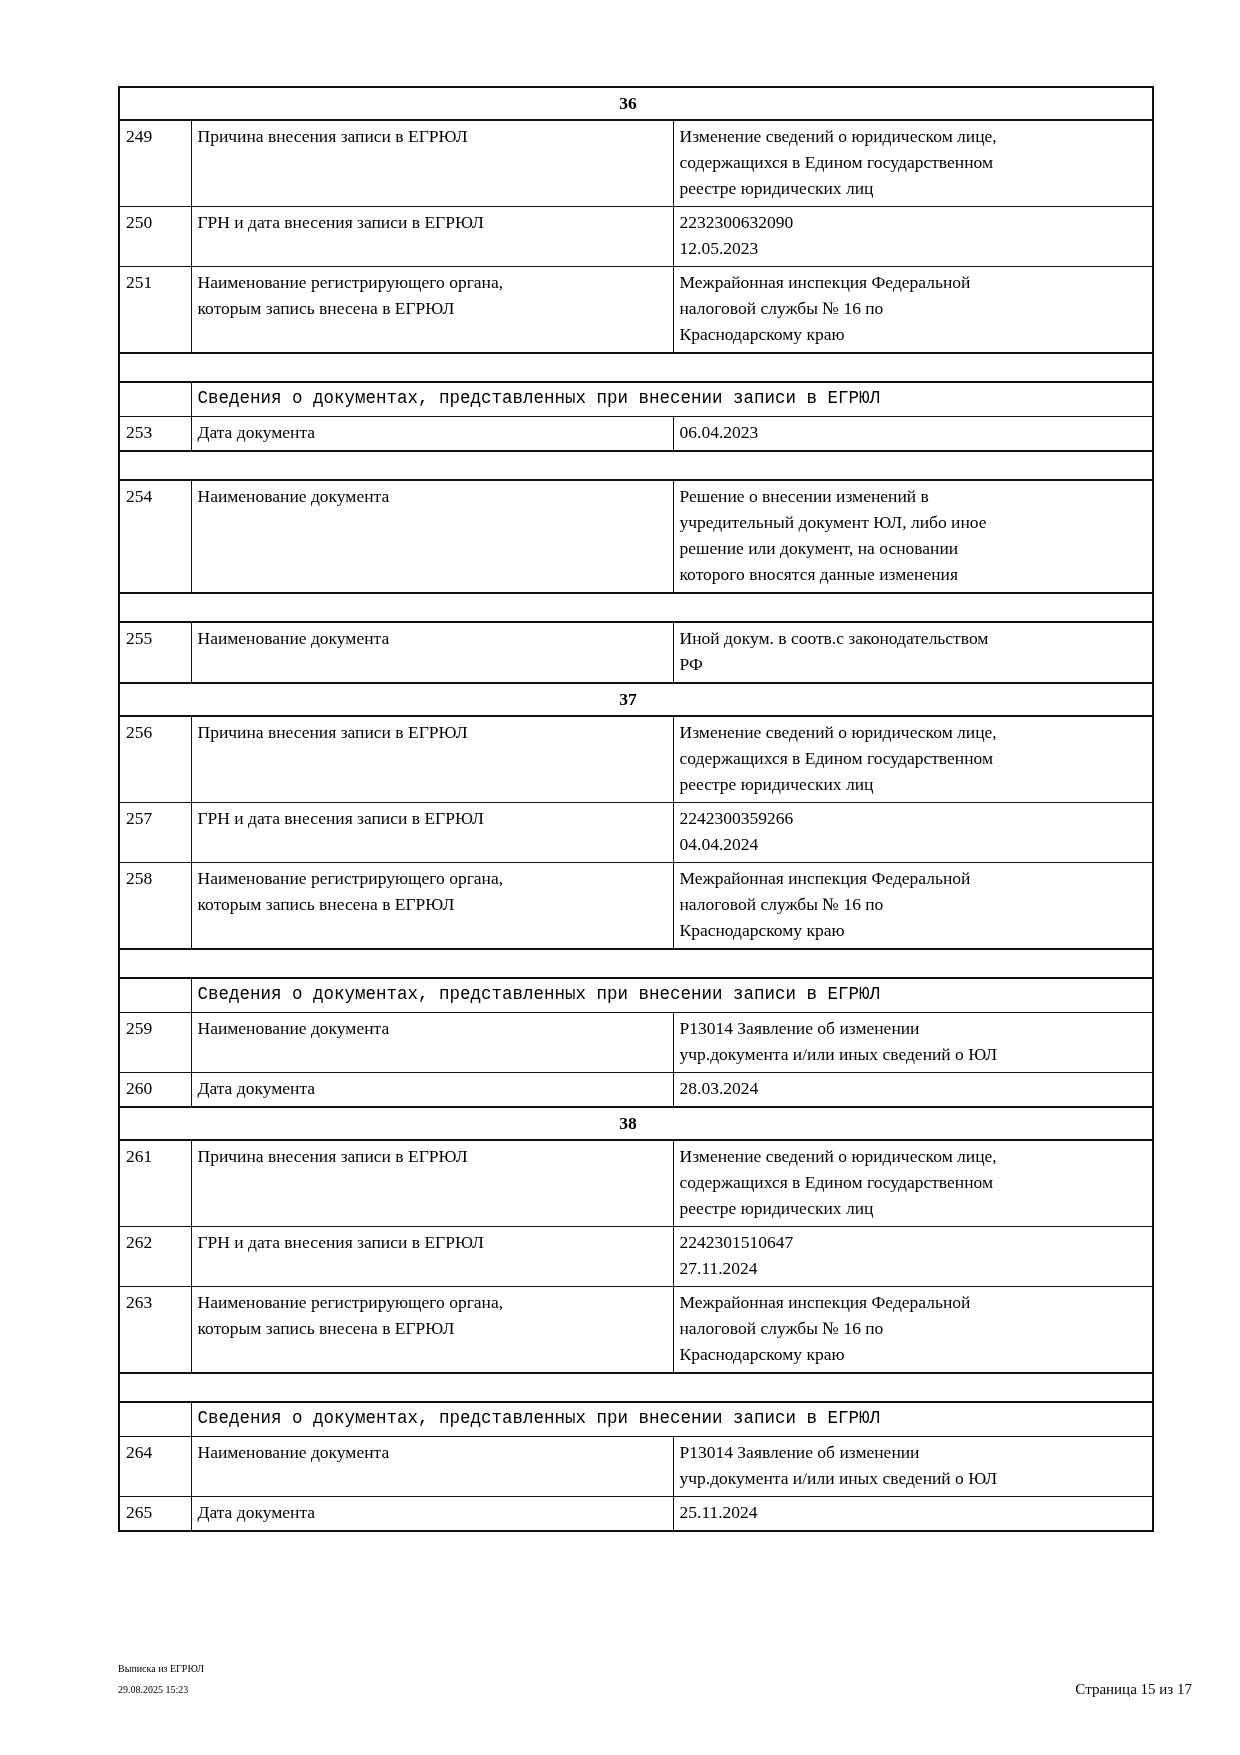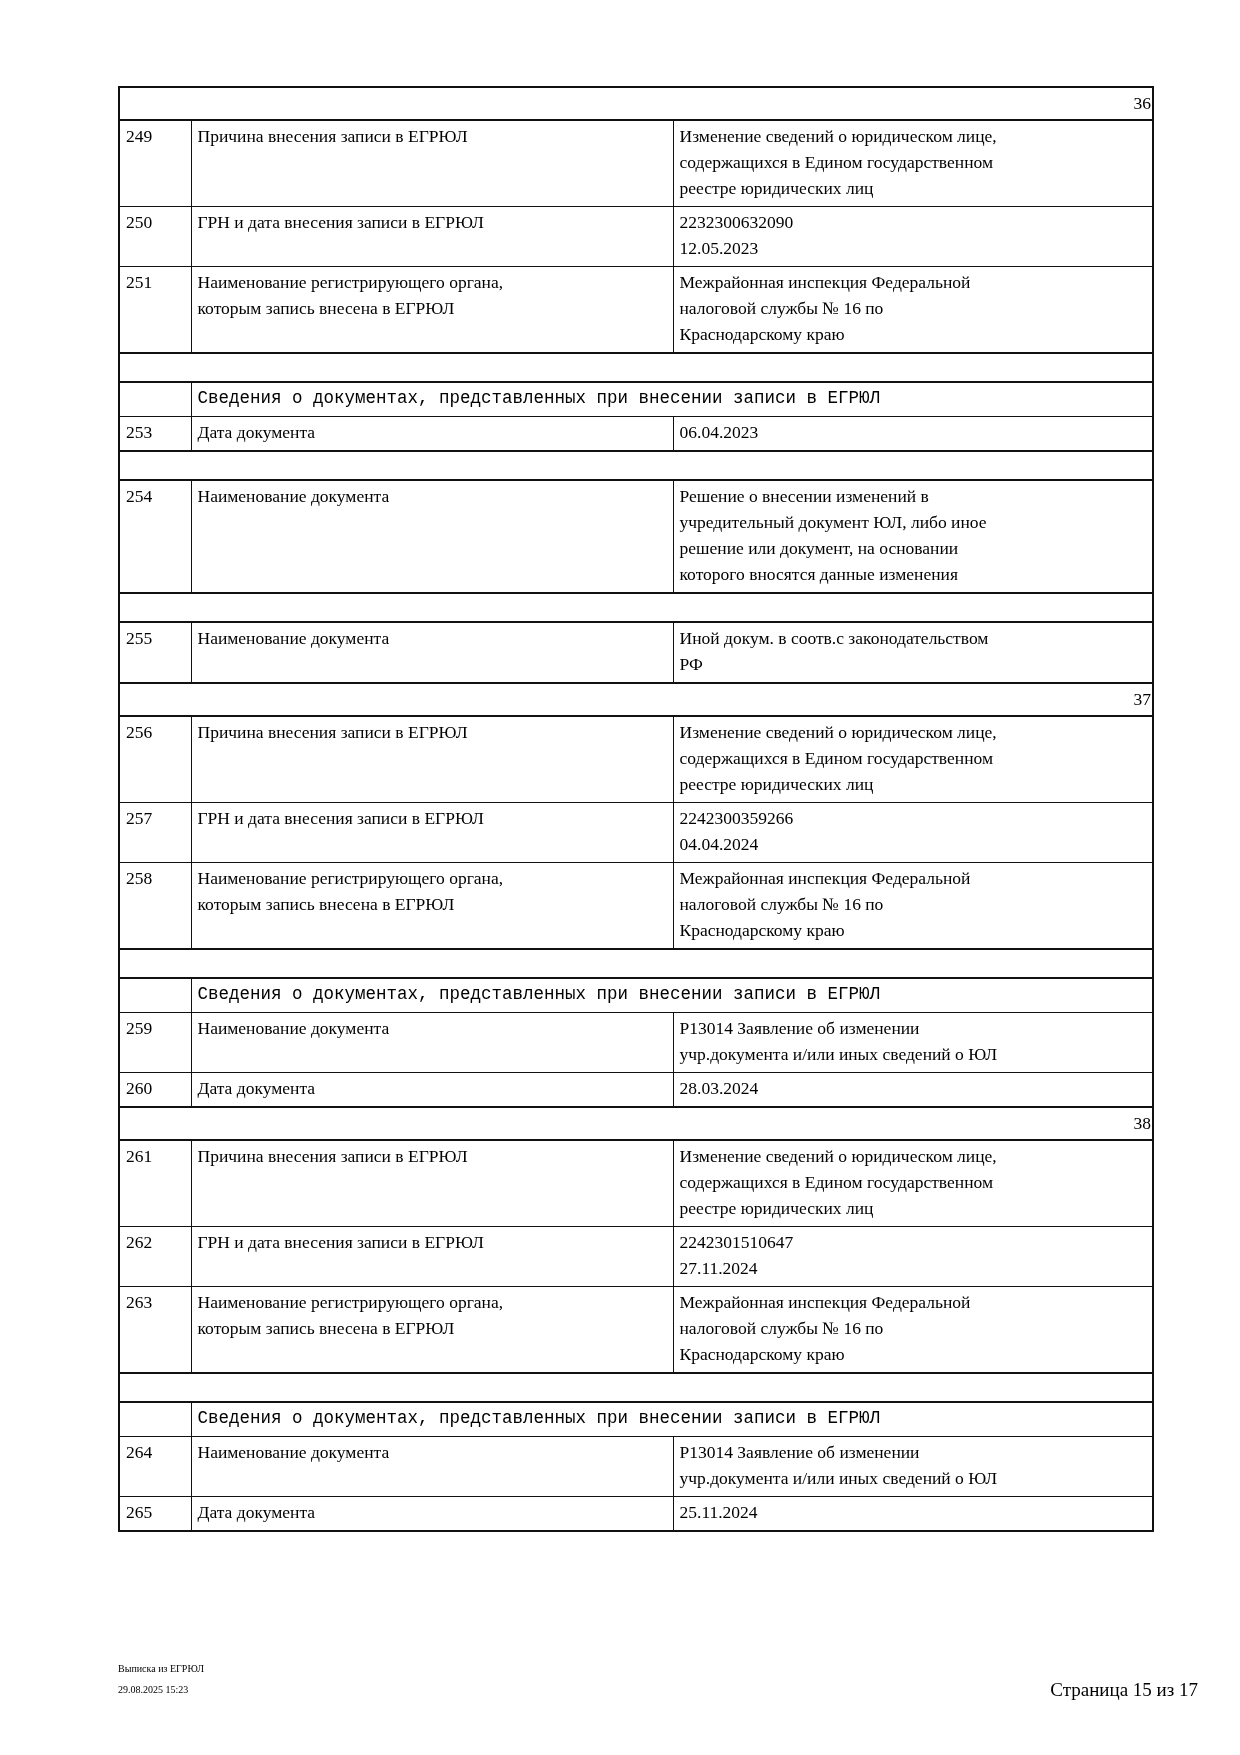--- a/index.html
+++ b/index.html
@@ -39,25 +39,25 @@
     line-height: 26px;
     padding: 2px 6px 5px 6px;
     white-space: pre-line;
     word-wrap: break-word;
   }
   td.num-cell {
     padding-left: 17px;
     white-space: normal;
   }
   tr.section > td {
-    text-align: right;
-    font-weight: 400;
+    text-align: center;
+    font-weight: 700;
     border-top: 2px solid #111111;
     border-bottom: 2px solid #111111;
-    padding: 2px 1px 3px 0;
+    padding: 2px 16px 3px 0;
     white-space: normal;
   }
   tr.spacer > td {
     border-top: 2px solid #111111;
     border-bottom: 2px solid #111111;
     height: 27px;
     padding: 0;
   }
   tr.subheader > td {
     white-space: normal;
@@ -74,23 +74,23 @@
     position: absolute;
     left: 118px;
     top: 1679px;
     width: 1034px;
     text-align: center;
     font-size: 13.5px;
     line-height: 21px;
   }
   .footer-right {
     position: absolute;
-    right: 42px;
+    right: 48px;
     top: 1679px;
-    font-size: 19px;
+    font-size: 15px;
     line-height: 21px;
   }
 </style>
 </head>
 <body>
 
 <div class="page">
 
   <div class="table-wrap">
     <table class="egrul">

